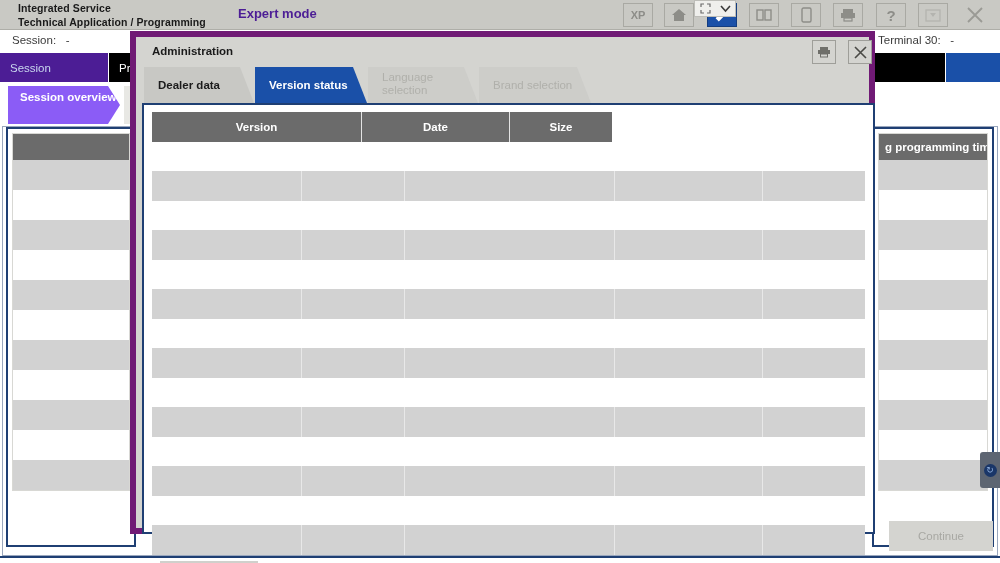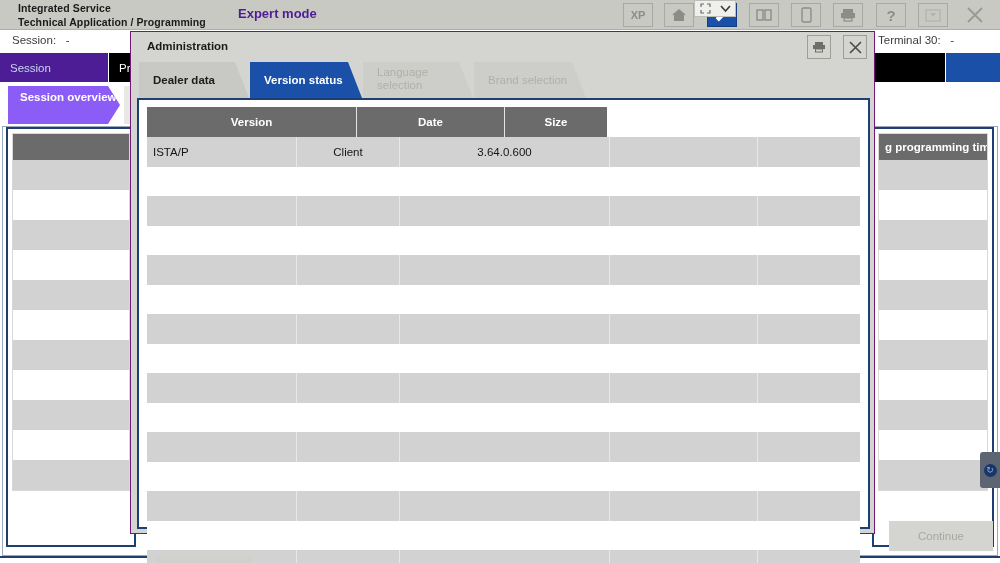--- a/index.html
+++ b/index.html
@@ -175,21 +175,21 @@
     width: 996px; height: 430px;
     border: 1px solid #9aa7bd;
     pointer-events: none;
   }
 
   
   .dialog {
     position: absolute; left: 130px; top: 31px;
     width: 745px; height: 503px;
     background: #d4d4d0;
-    border: 1px solid #701a75;
+    border: 6px solid #701a75;
     z-index: 10;
   }
   .dlg-titlebar {
     position: relative;
     height: 30px;
     background: #d4d4d0;
   }
   .dlg-title {
     position: absolute; left: 16px; top: 8px;
     font-size: 11.5px; font-weight: bold; color: #1a1a1a;
@@ -449,27 +449,20 @@
     <div class="dlg-body">
 
       <div class="tbl">
 
         <div class="tbl-row tbl-head">
           <div class="cell c2">Version</div>
           <div class="cell c3" style="justify-content:center;">Date</div>
           <div class="cell c4" style="justify-content:center;">Size</div>
         </div>
 
-        <div class="tbl-row data">
-          <div class="cell c0">ISTA/P</div>
-          <div class="cell c1">Client</div>
-          <div class="cell c2">3.64.0.600</div>
-          <div class="cell c3"></div>
-          <div class="cell c4"></div>
-        </div>
 
         <div class="tbl-row blank"></div>
         <div class="tbl-row empty">
           <div class="cell c0"></div>
           <div class="cell c1"></div>
           <div class="cell c2"></div>
           <div class="cell c3"></div>
           <div class="cell c4"></div>
         </div>
 

